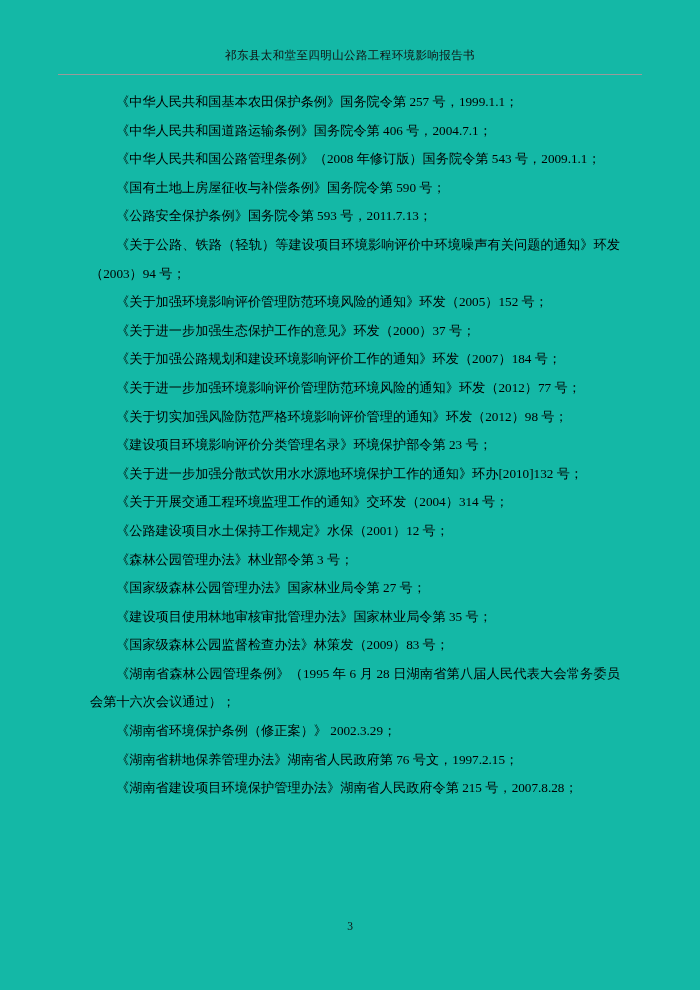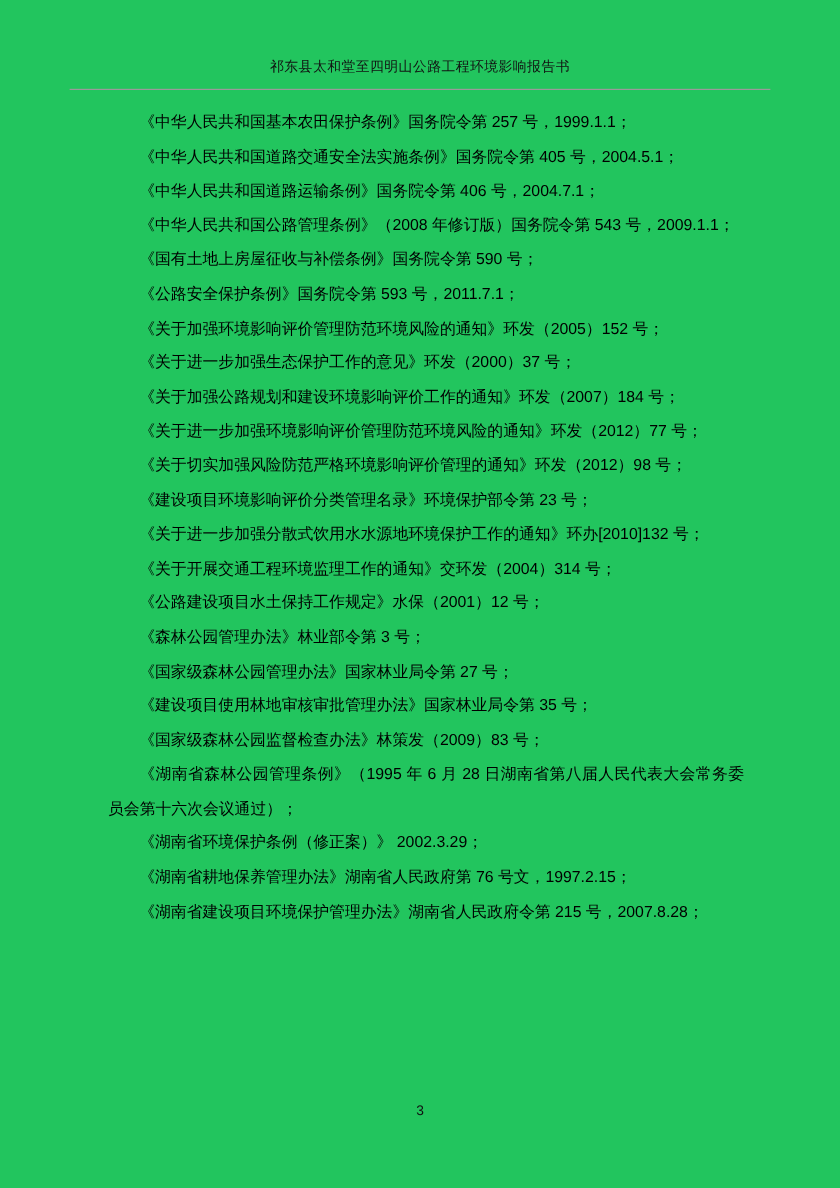--- a/index.html
+++ b/index.html
@@ -4,23 +4,23 @@
 <style>
   html, body {
     margin: 0;
     padding: 0;
     background: #ffffff;
   }
   .page {
     position: relative;
     width: 700px;
     height: 990px;
-    background: #22c55e;
+    background: #14b8a6;
     box-sizing: border-box;
-    font-family: Liberation Sans, sans-serif;
+    font-family: Liberation Serif, serif;
     color: #000000;
     overflow: hidden;
   }
   .header {
     position: absolute;
     top: 48px;
     left: 0;
     right: 0;
     text-align: center;
     font-size: 11.5px;
@@ -63,25 +63,25 @@
 </head>
 <body>
 
 <div class="page">
 
   <div class="header">祁东县太和堂至四明山公路工程环境影响报告书</div>
   <div class="header-rule"></div>
 
   <div class="body">
     <p class="para">《中华人民共和国基本农田保护条例》国务院令第 257 号，1999.1.1；</p>
-    <p class="para">《中华人民共和国道路交通安全法实施条例》国务院令第 405 号，2004.5.1；</p>
     <p class="para">《中华人民共和国道路运输条例》国务院令第 406 号，2004.7.1；</p>
     <p class="para">《中华人民共和国公路管理条例》（2008 年修订版）国务院令第 543 号，2009.1.1；</p>
     <p class="para">《国有土地上房屋征收与补偿条例》国务院令第 590 号；</p>
-    <p class="para">《公路安全保护条例》国务院令第 593 号，2011.7.1；</p>
+    <p class="para">《公路安全保护条例》国务院令第 593 号，2011.7.13；</p>
+    <p class="para">《关于公路、铁路（轻轨）等建设项目环境影响评价中环境噪声有关问题的通知》环发（2003）94 号；</p>
     <p class="para">《关于加强环境影响评价管理防范环境风险的通知》环发（2005）152 号；</p>
     <p class="para">《关于进一步加强生态保护工作的意见》环发（2000）37 号；</p>
     <p class="para">《关于加强公路规划和建设环境影响评价工作的通知》环发（2007）184 号；</p>
     <p class="para">《关于进一步加强环境影响评价管理防范环境风险的通知》环发（2012）77 号；</p>
     <p class="para">《关于切实加强风险防范严格环境影响评价管理的通知》环发（2012）98 号；</p>
     <p class="para">《建设项目环境影响评价分类管理名录》环境保护部令第 23 号；</p>
     <p class="para">《关于进一步加强分散式饮用水水源地环境保护工作的通知》环办[2010]132 号；</p>
     <p class="para">《关于开展交通工程环境监理工作的通知》交环发（2004）314 号；</p>
     <p class="para">《公路建设项目水土保持工作规定》水保（2001）12 号；</p>
     <p class="para">《森林公园管理办法》林业部令第 3 号；</p>

